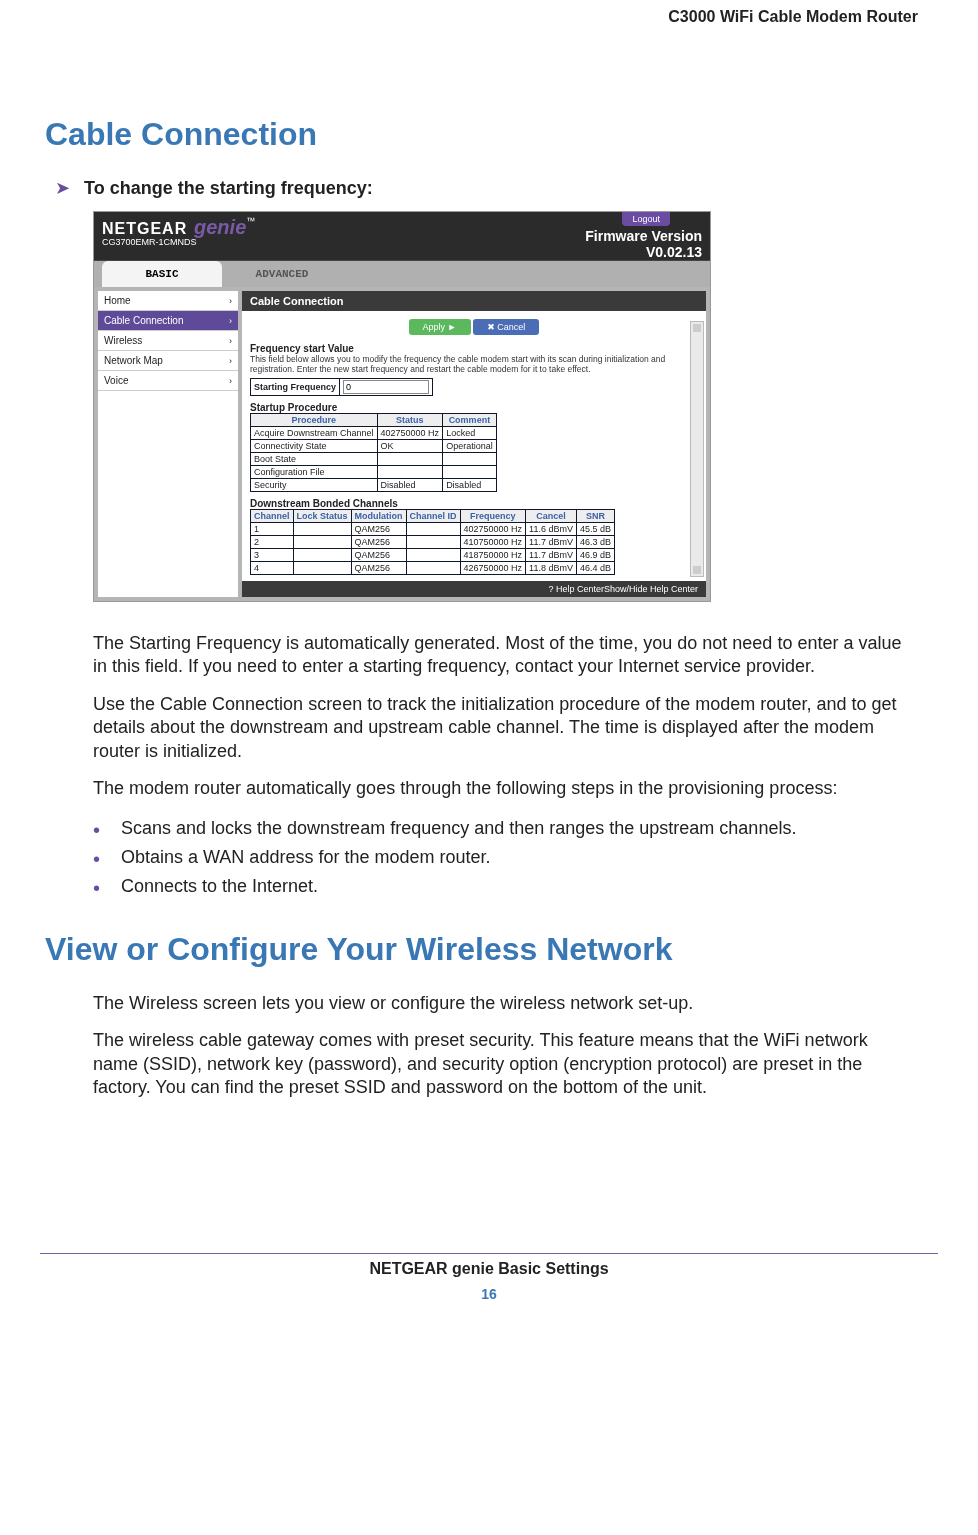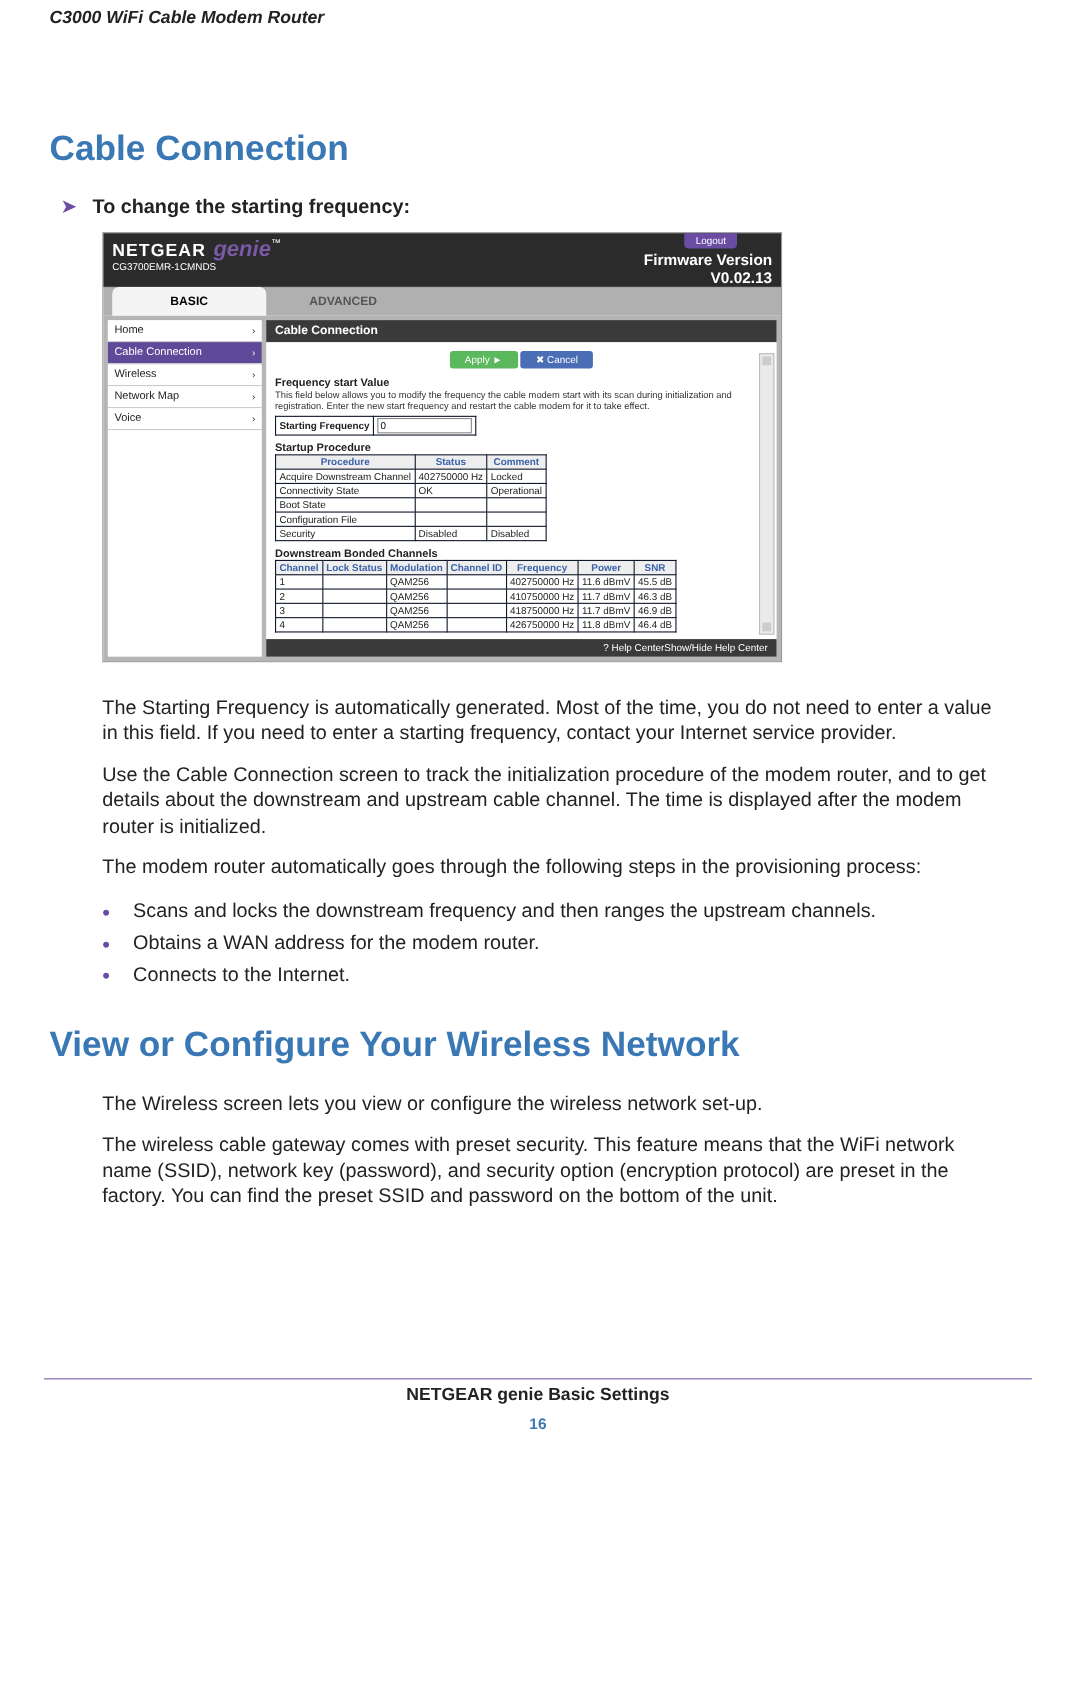--- a/index.html
+++ b/index.html
@@ -8,25 +8,24 @@
     font-family: Arial, Helvetica, sans-serif;
     background: #fff;
     color: #222;
     width: 978px;
   }
   .page {
     padding: 0 60px 40px 45px;
     box-sizing: border-box;
   }
   .doc-header {
-    text-align: left;
+    text-align: right;
     font-weight: bold;
     font-size: 16px;
     padding-top: 8px;
-    font-style: italic;
   }
   h1.section {
     color: #3a78b5;
     font-size: 32px;
     font-weight: bold;
     margin-top: 90px;
     margin-bottom: 24px;
   }
   .subhead {
     display:flex;
@@ -136,25 +135,26 @@
     font-size:14px;
     font-weight:bold;
   }
   .tabs {
     background:#b0b0b0;
     display:flex;
     height:26px;
     border-top:1px solid #444;
   }
   .tab {
-    width:140px;
+    width:120px;
     text-align:center;
     line-height:26px;
     font-size:11px;
     font-weight:bold;
+    font-family:Liberation Mono, monospace;
   }
   .tab.basic { background:#f4f4f4; color:#000; border-top-left-radius:6px; border-top-right-radius:6px; margin-left:8px;}
   .tab.adv { color:#555; }
   .shot-body {
     display:flex;
     background:#b5b5b5;
     padding:4px;
     gap:4px;
   }
   .side {
@@ -368,21 +368,21 @@
           </table>
         <div class="sec-lbl">Downstream Bonded Channels</div>
         <table class="mini">
           <tbody>
               <tr>
             <th>Channel</th>
             <th>Lock Status</th>
             <th>Modulation</th>
             <th>Channel ID</th>
             <th>Frequency</th>
-            <th>Power</th>
+            <th>Cancel</th>
             <th>SNR</th>
           </tr>
           <tr>
                 <td>1</td>
                 <td></td>
                 <td>QAM256</td>
                 <td></td>
                 <td>402750000 Hz</td>
                 <td>11.6 dBmV</td>
                 <td>45.5 dB</td>

